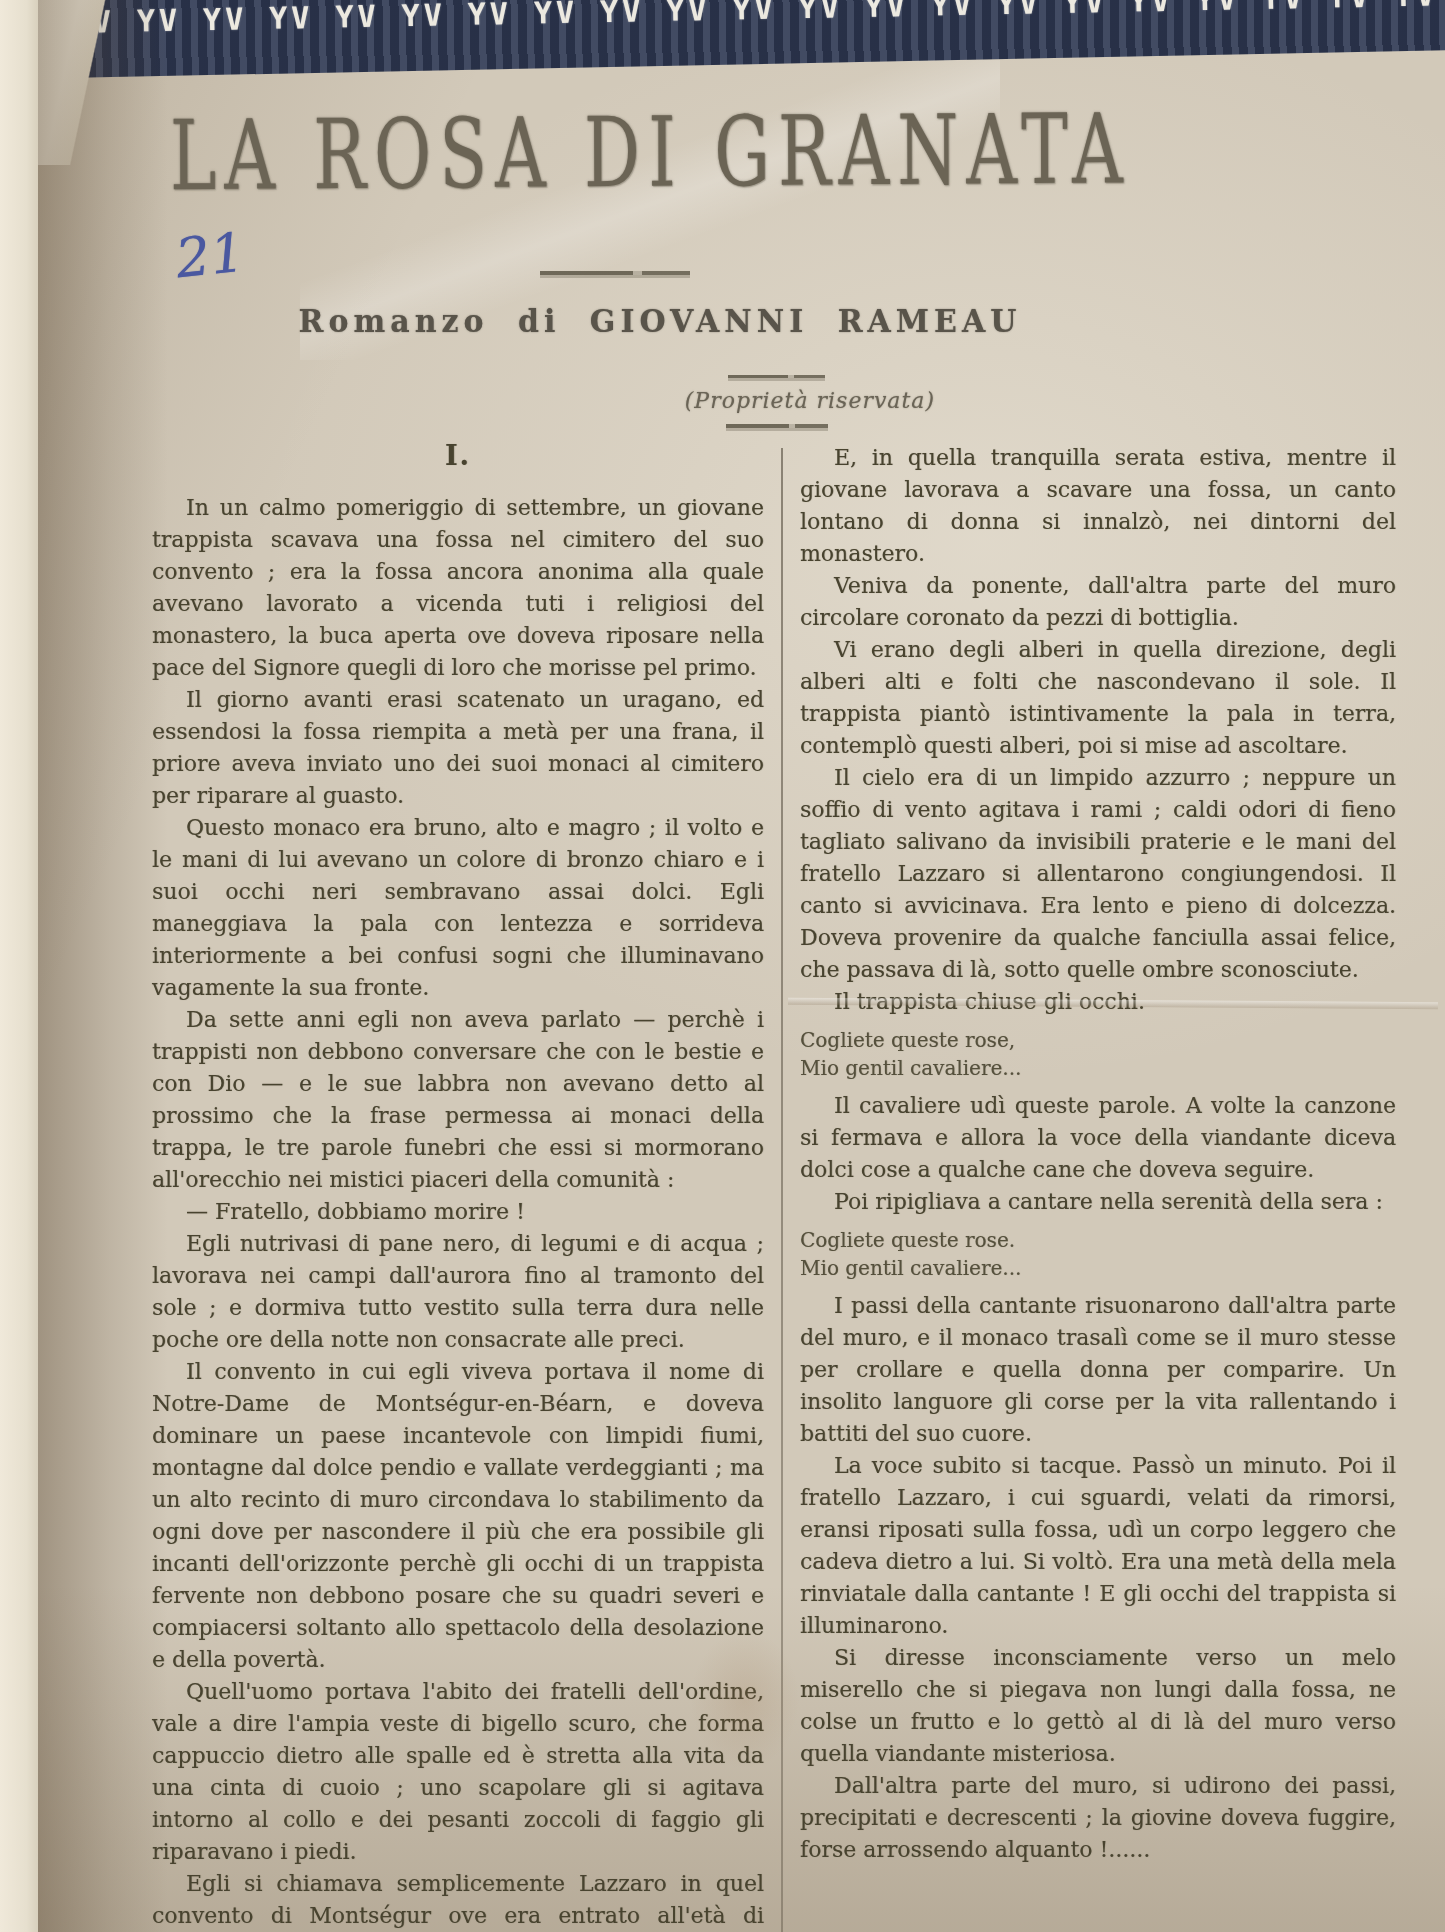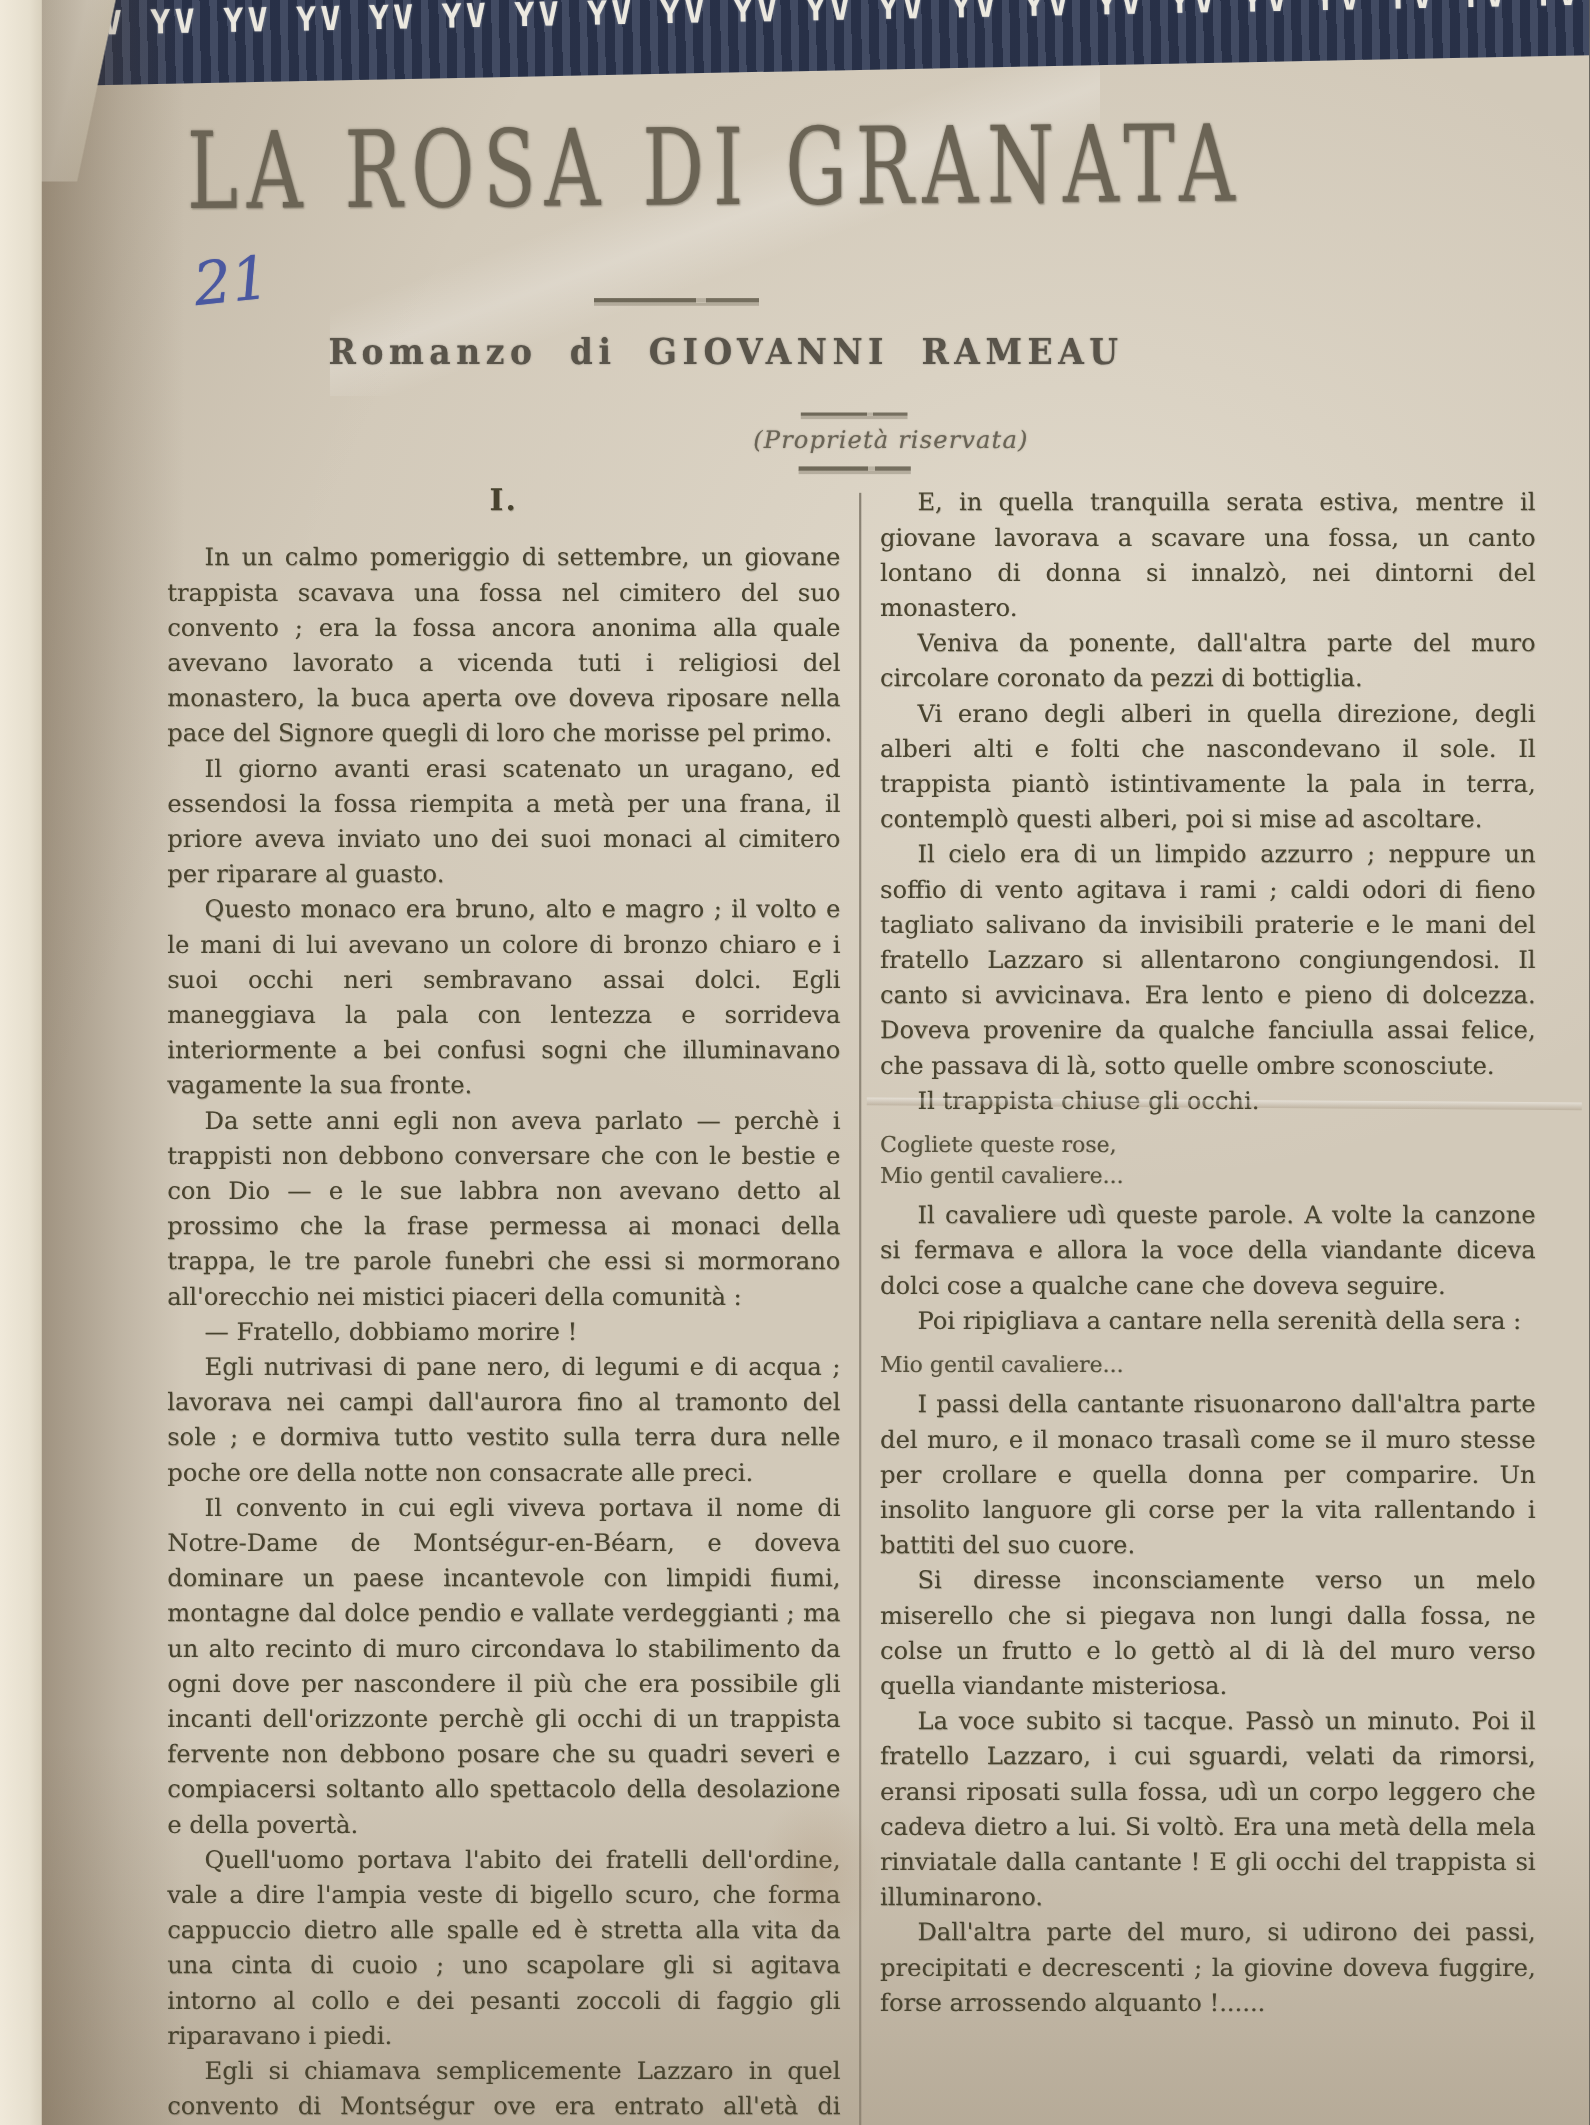--- a/index.html
+++ b/index.html
@@ -115,23 +115,24 @@
       <p class="para ">Vi erano degli alberi in quella direzione, degli alberi alti e folti che nascondevano il sole. Il trappista piantò istintivamente la pala in terra, contemplò questi alberi, poi si mise ad ascoltare.</p>
       <p class="para ">Il cielo era di un limpido azzurro ; neppure un soffio di vento agitava i rami ; caldi odori di fieno tagliato salivano da invisibili praterie e le mani del fratello Lazzaro si allentarono congiungendosi. Il canto si avvicinava. Era lento e pieno di dolcezza. Doveva provenire da qualche fanciulla assai felice, che passava di là, sotto quelle ombre sconosciute.</p>
       <p class="para ">Il trappista chiuse gli occhi.</p>
       <div class="verse">
         <div>Cogliete queste rose,</div>
         <div>Mio gentil cavaliere...</div>
       </div>
       <p class="para ">Il cavaliere udì queste parole. A volte la canzone si fermava e allora la voce della viandante diceva dolci cose a qualche cane che doveva seguire.</p>
       <p class="para ">Poi ripigliava a cantare nella serenità della sera :</p>
       <div class="verse">
+        <div>Cogliete queste rose.</div>
         <div>Mio gentil cavaliere...</div>
       </div>
       <p class="para ">I passi della cantante risuonarono dall'altra parte del muro, e il monaco trasalì come se il muro stesse per crollare e quella donna per comparire. Un insolito languore gli corse per la vita rallentando i battiti del suo cuore.</p>
+      <p class="para ">La voce subito si tacque. Passò un minuto. Poi il fratello Lazzaro, i cui sguardi, velati da rimorsi, eransi riposati sulla fossa, udì un corpo leggero che cadeva dietro a lui. Si voltò. Era una metà della mela rinviatale dalla cantante ! E gli occhi del trappista si illuminarono.</p>
       <p class="para ">Si diresse inconsciamente verso un melo miserello che si piegava non lungi dalla fossa, ne colse un frutto e lo gettò al di là del muro verso quella viandante misteriosa.</p>
-      <p class="para ">La voce subito si tacque. Passò un minuto. Poi il fratello Lazzaro, i cui sguardi, velati da rimorsi, eransi riposati sulla fossa, udì un corpo leggero che cadeva dietro a lui. Si voltò. Era una metà della mela rinviatale dalla cantante ! E gli occhi del trappista si illuminarono.</p>
       <p class="para ">Dall'altra parte del muro, si udirono dei passi, precipitati e decrescenti ; la giovine doveva fuggire, forse arrossendo alquanto !......</p>
     </div>
 
   <div class="crease"></div>
   <div class="stain"></div>
 </div>
 
 </body></html>

